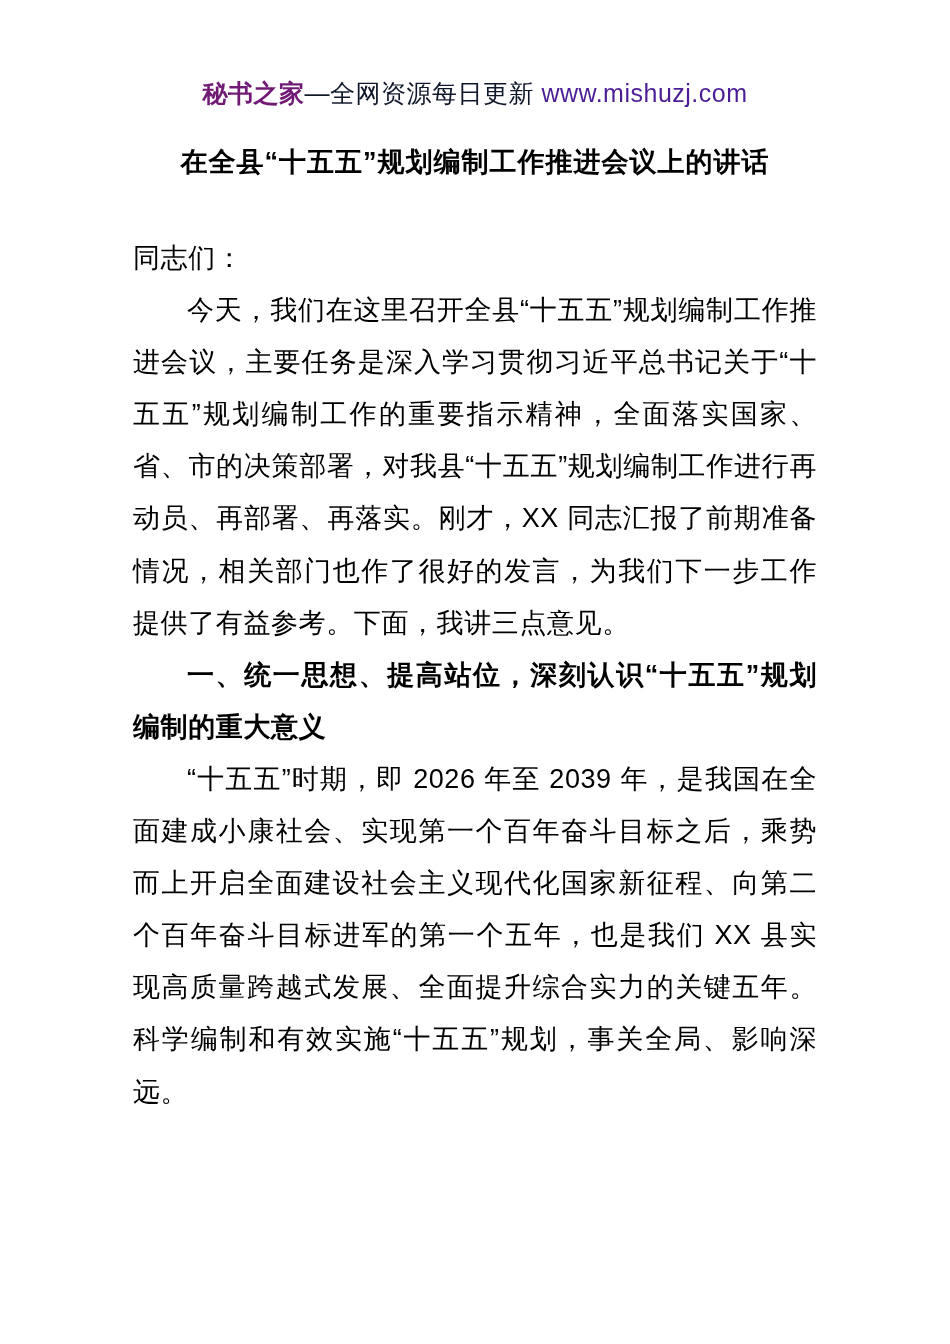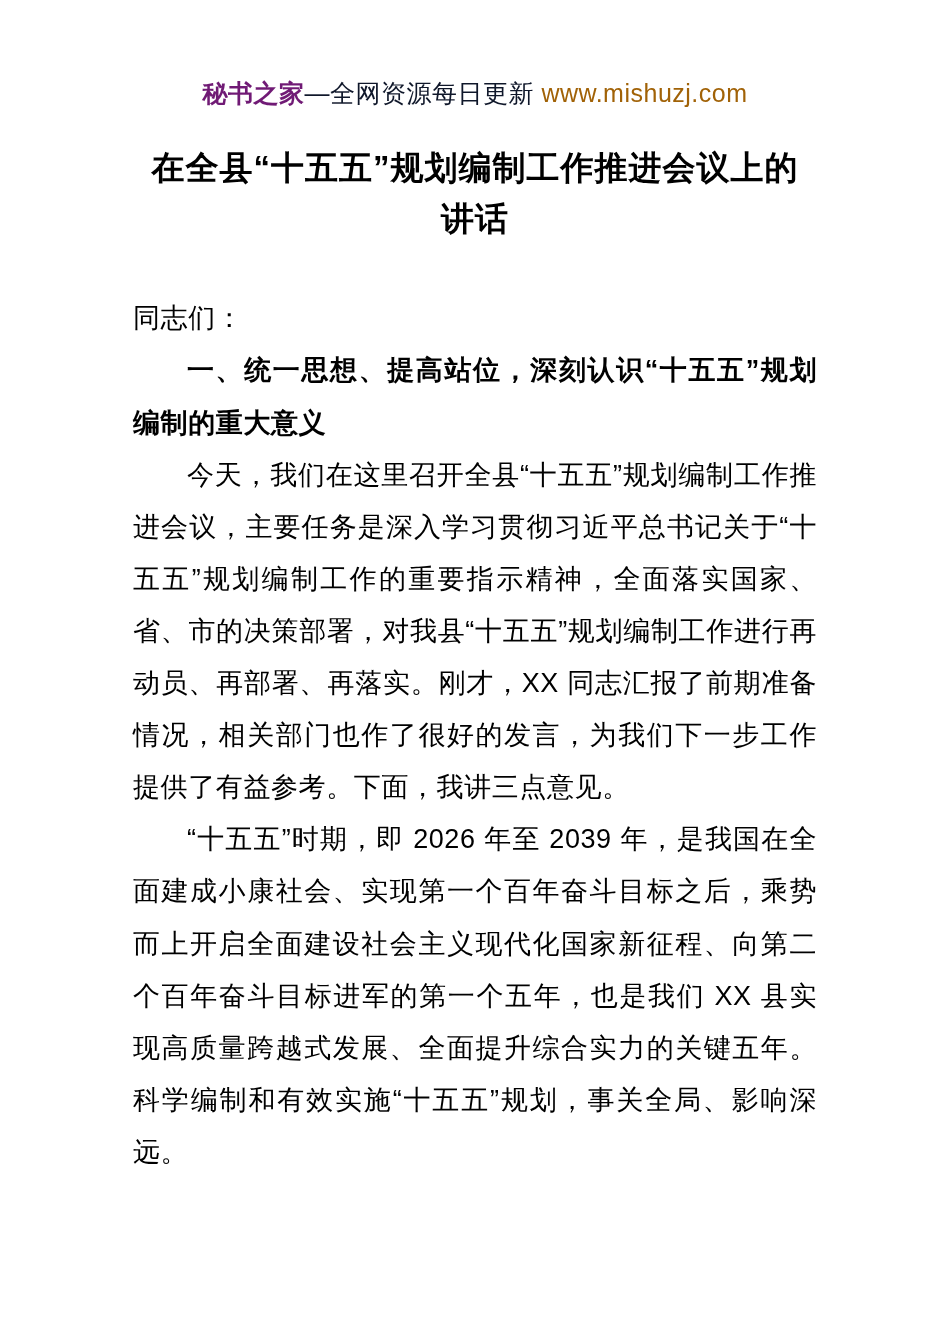--- a/index.html
+++ b/index.html
@@ -31,28 +31,28 @@
     letter-spacing: 0.5px;
   }
   .site-header .brand {
     color: #701a75;
     font-weight: bold;
   }
   .site-header .tagline {
     color: #0f172a;
   }
   .site-header .url {
-    color: #a16207;
+    color: #4c1d95;
     text-decoration: none;
   }
   
   .doc-title {
     margin: 34px 0 0 0;
     text-align: center;
-    font-size: 33px;
+    font-size: 27px;
     font-weight: bold;
     line-height: 1.55;
     letter-spacing: 1px;
     padding: 0 8px;
   }
   
   .doc-body {
     margin-top: 48px;
     font-size: 27px;
     line-height: 1.93;
@@ -79,18 +79,18 @@
 <div class="page">
 
   <div class="site-header">
     <span class="brand">秘书之家</span><span class="tagline">—全网资源每日更新 </span><a class="url" href="#">www.mishuzj.com</a>
   </div>
 
   <h1 class="doc-title">在全县“十五五”规划编制工作推进会议上的讲话</h1>
 
   <div class="doc-body">
     <p class="p-flush">同志们：</p>
+    <p class="p-indent">今天，我们在这里召开全县“十五五”规划编制工作推进会议，主要任务是深入学习贯彻习近平总书记关于“十五五”规划编制工作的重要指示精神，全面落实国家、省、市的决策部署，对我县“十五五”规划编制工作进行再动员、再部署、再落实。刚才，XX 同志汇报了前期准备情况，相关部门也作了很好的发言，为我们下一步工作提供了有益参考。下面，我讲三点意见。</p>
     <p class="p-indent bold">一、统一思想、提高站位，深刻认识“十五五”规划编制的重大意义</p>
-    <p class="p-indent">今天，我们在这里召开全县“十五五”规划编制工作推进会议，主要任务是深入学习贯彻习近平总书记关于“十五五”规划编制工作的重要指示精神，全面落实国家、省、市的决策部署，对我县“十五五”规划编制工作进行再动员、再部署、再落实。刚才，XX 同志汇报了前期准备情况，相关部门也作了很好的发言，为我们下一步工作提供了有益参考。下面，我讲三点意见。</p>
     <p class="p-indent">“十五五”时期，即 2026 年至 2039 年，是我国在全面建成小康社会、实现第一个百年奋斗目标之后，乘势而上开启全面建设社会主义现代化国家新征程、向第二个百年奋斗目标进军的第一个五年，也是我们 XX 县实现高质量跨越式发展、全面提升综合实力的关键五年。科学编制和有效实施“十五五”规划，事关全局、影响深远。</p>
   </div>
 
 </div>
 
 </body></html>

